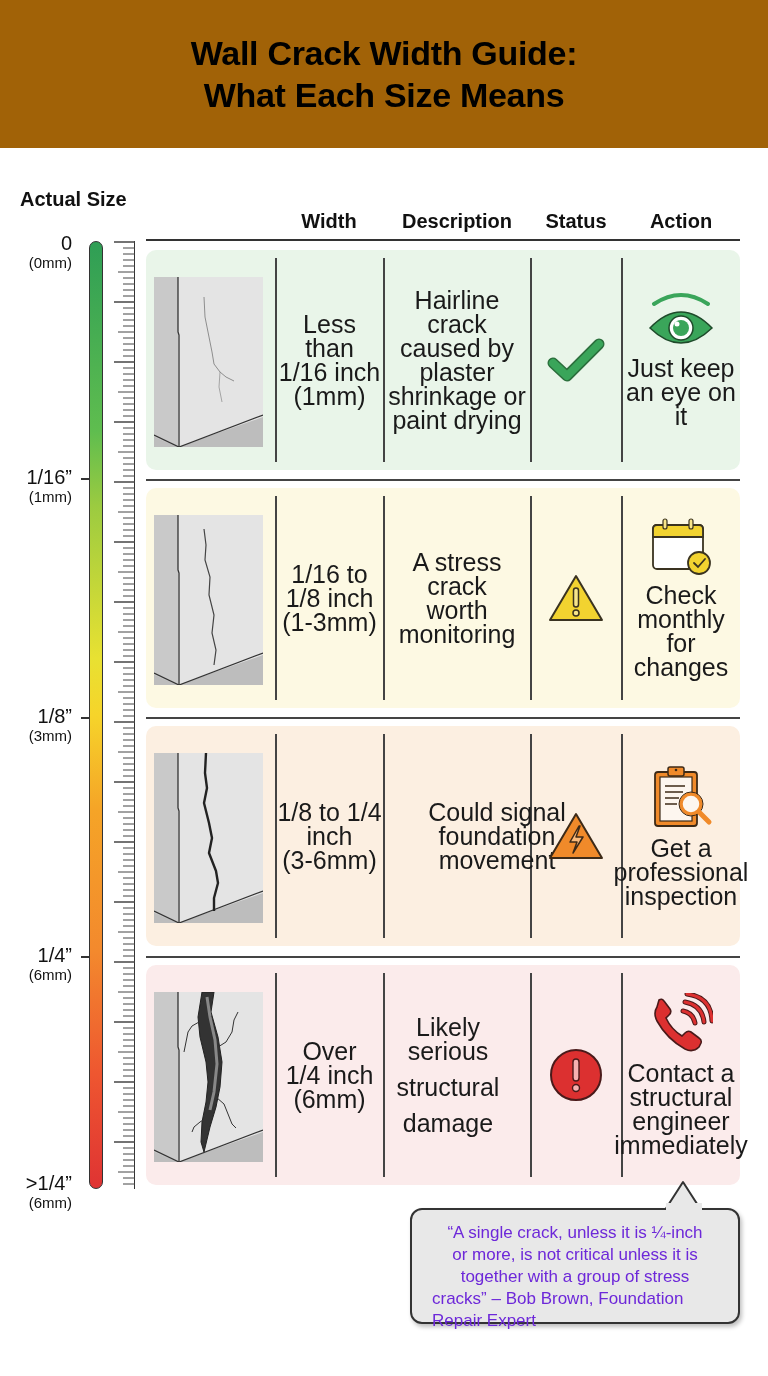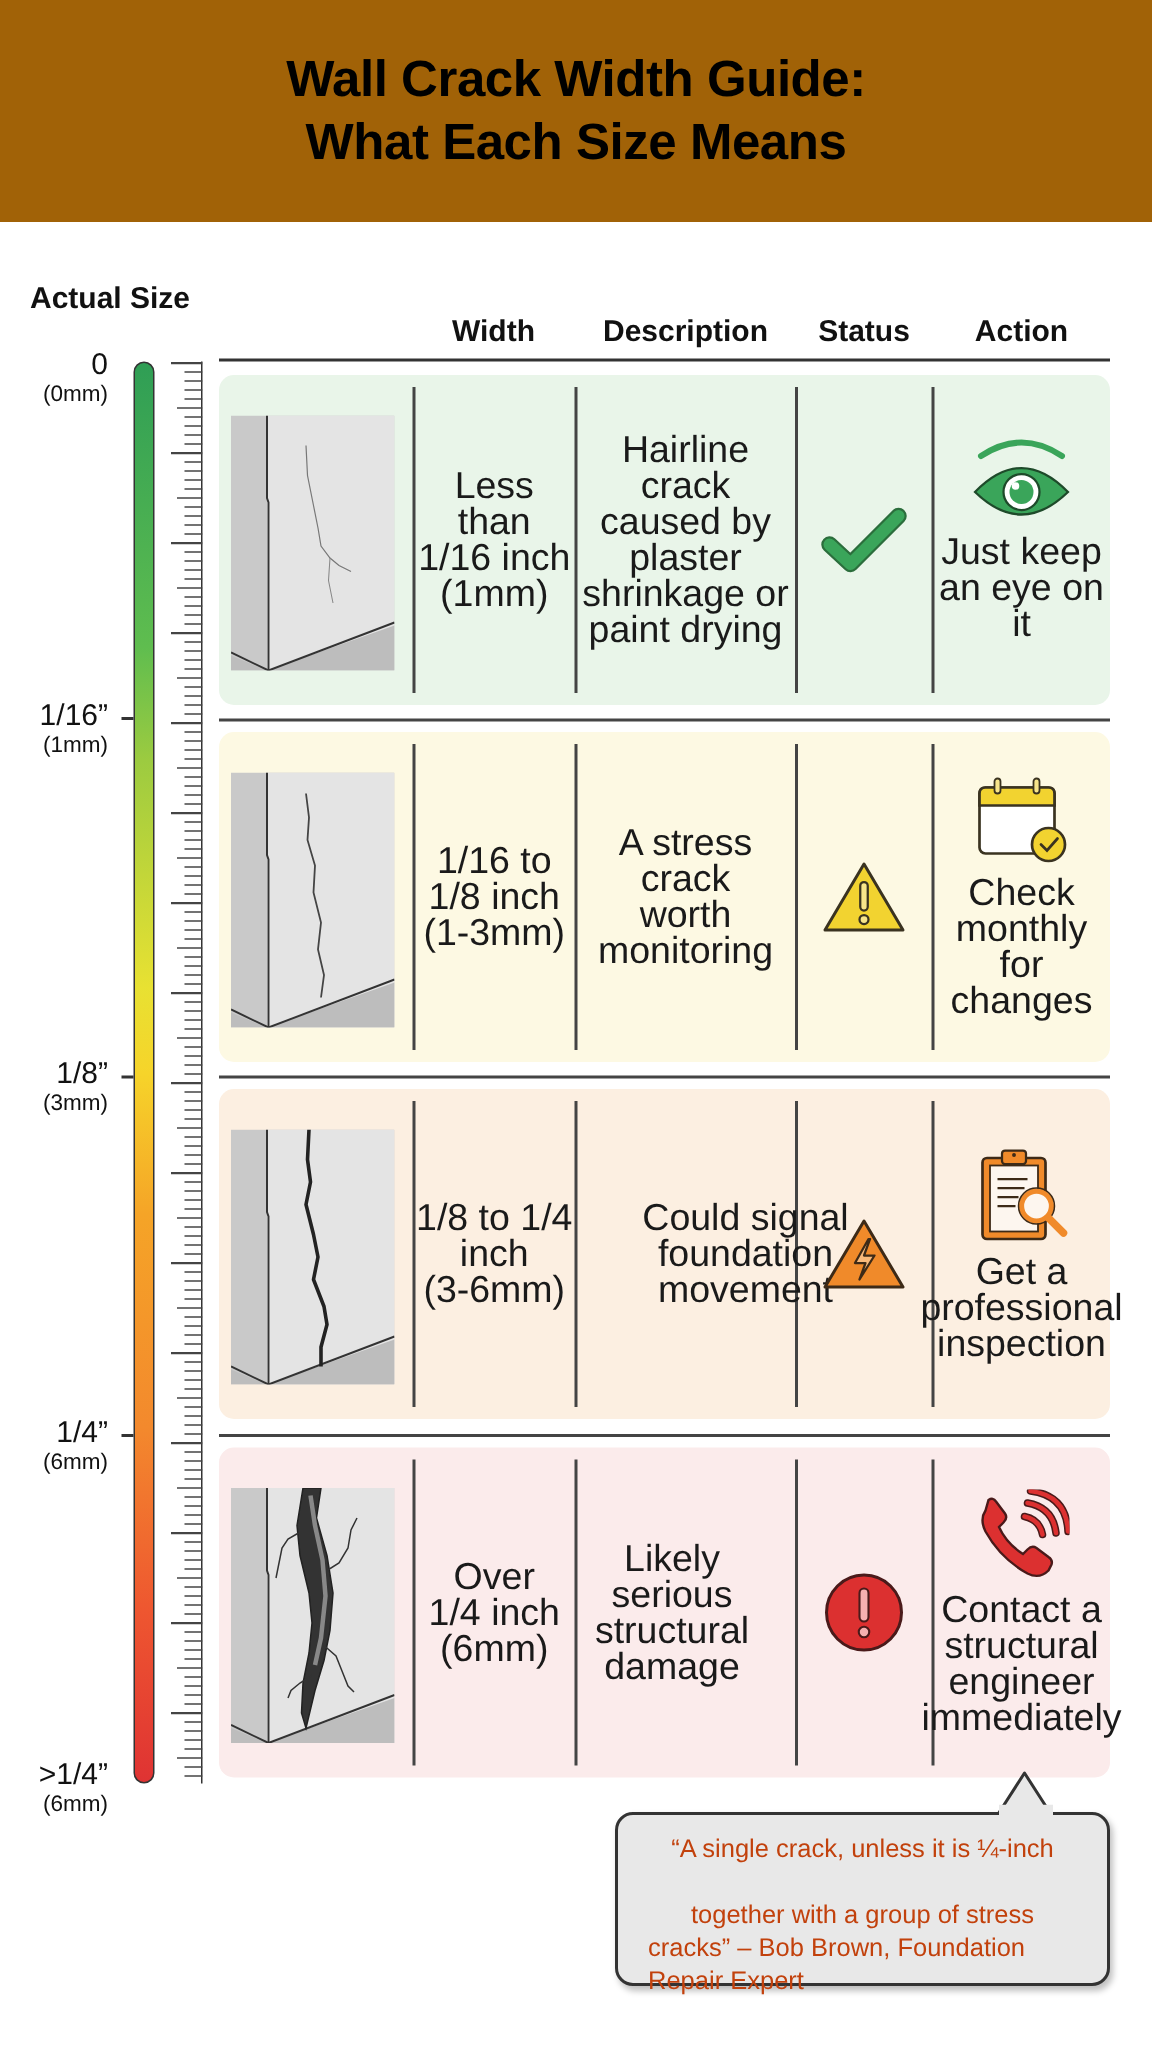--- a/index.html
+++ b/index.html
@@ -25,21 +25,21 @@
 
   .table-header { position: absolute; left: 146px; top: 205px; width: 594px; height: 36px; border-bottom: 2px solid #333; }
   .th { position: absolute; top: 5px; font-size: 20px; font-weight: 700; text-align: center; }
 
   .row { position: absolute; left: 146px; width: 594px; height: 220px; border-radius: 10px; }
   .row-sep { position: absolute; left: 146px; width: 594px; height: 1.5px; background: #444; }
   .row .vline { position: absolute; top: 8px; bottom: 8px; width: 1.5px; background: #444; }
   .cell { position: absolute; top: 0; bottom: 0; display: flex; flex-direction: column; align-items: center; justify-content: center; text-align: center; font-size: 25px; line-height: 24px; color: #1a1a1a; }
   .wall-img { position: absolute; left: 8px; top: 27px; width: 109px; height: 170px; }
 
-  .quote-box { position: absolute; left: 410px; top: 1208px; width: 330px; height: 116px; background: #e8e8e8; border: 2px solid #333; border-radius: 12px; box-shadow: 2px 3px 4px rgba(0,0,0,0.25); padding: 12px 14px; font-size: 17px; line-height: 22px; color: #c2410c; }
+  .quote-box { position: absolute; left: 410px; top: 1208px; width: 330px; height: 116px; background: #e8e8e8; border: 2px solid #333; border-radius: 12px; box-shadow: 2px 3px 4px rgba(0,0,0,0.25); padding: 12px 14px; font-size: 17px; line-height: 22px; color: #6d28d9; }
   .quote-tail { position: absolute; left: 663px; top: 1180px; }
 </style>
 </head>
 <body>
 
 <div class="header">
   <h1>
     <span>Wall Crack Width Guide:</span><br>
     <span>What Each Size Means</span>
   </h1>
@@ -409,21 +409,21 @@
   </svg>
   <div class="vline" style="left:129px;"></div>
   <div class="vline" style="left:237px;"></div>
   <div class="vline" style="left:384px;"></div>
   <div class="vline" style="left:475px;"></div>
   <div class="cell" style="left:130px;width:107px;">
     <span>Over</span>
     <span>1/4 inch</span>
     <span>(6mm)</span>
   </div>
-  <div class="cell" style="left:238px;width:128px;">
+  <div class="cell" style="left:238px;width:128px;gap:12px;">
     <span>Likely serious</span>
     <span>structural</span>
     <span>damage</span>
   </div>
   <div class="cell" style="left:385px;width:90px;">
     <svg width="56" height="56" viewBox="0 0 56 56">
       <circle cx="28" cy="28" r="25" fill="#dc3030" stroke="#4a1a1a" stroke-width="2"></circle>
       <rect x="25" y="12" width="6" height="22" rx="3" fill="#f6b0b0" stroke="#4a1a1a" stroke-width="1.4"></rect>
       <circle cx="28" cy="41" r="3.5" fill="#f6b0b0" stroke="#4a1a1a" stroke-width="1.4"></circle>
     </svg>
@@ -444,21 +444,21 @@
     <span>immediately</span>
   </div>
 </div>
 
 <svg class="quote-tail" width="42" height="32" viewBox="0 0 42 32">
   <path d="M2 30 L20 2 L38 30" fill="#e8e8e8" stroke="#333" stroke-width="2" stroke-linejoin="round"></path>
 </svg>
 <div class="quote-box">
   <div style="text-align:center;">
     <span>“A single crack, unless it is ¼-inch</span><br>
-    <br>
+    <span>or more, is not critical unless it is</span><br>
     <span>together with a group of stress</span><br>
   </div>
   <div style="text-align:left;padding-left:6px;">
     <span>cracks” – Bob Brown, Foundation</span><br>
     <span>Repair Expert</span>
   </div>
 </div>
 <svg style="position:absolute;left:666px;top:1203px;" width="36" height="8">
   <rect x="0" y="0" width="36" height="8" fill="#e8e8e8"></rect>
 </svg>

